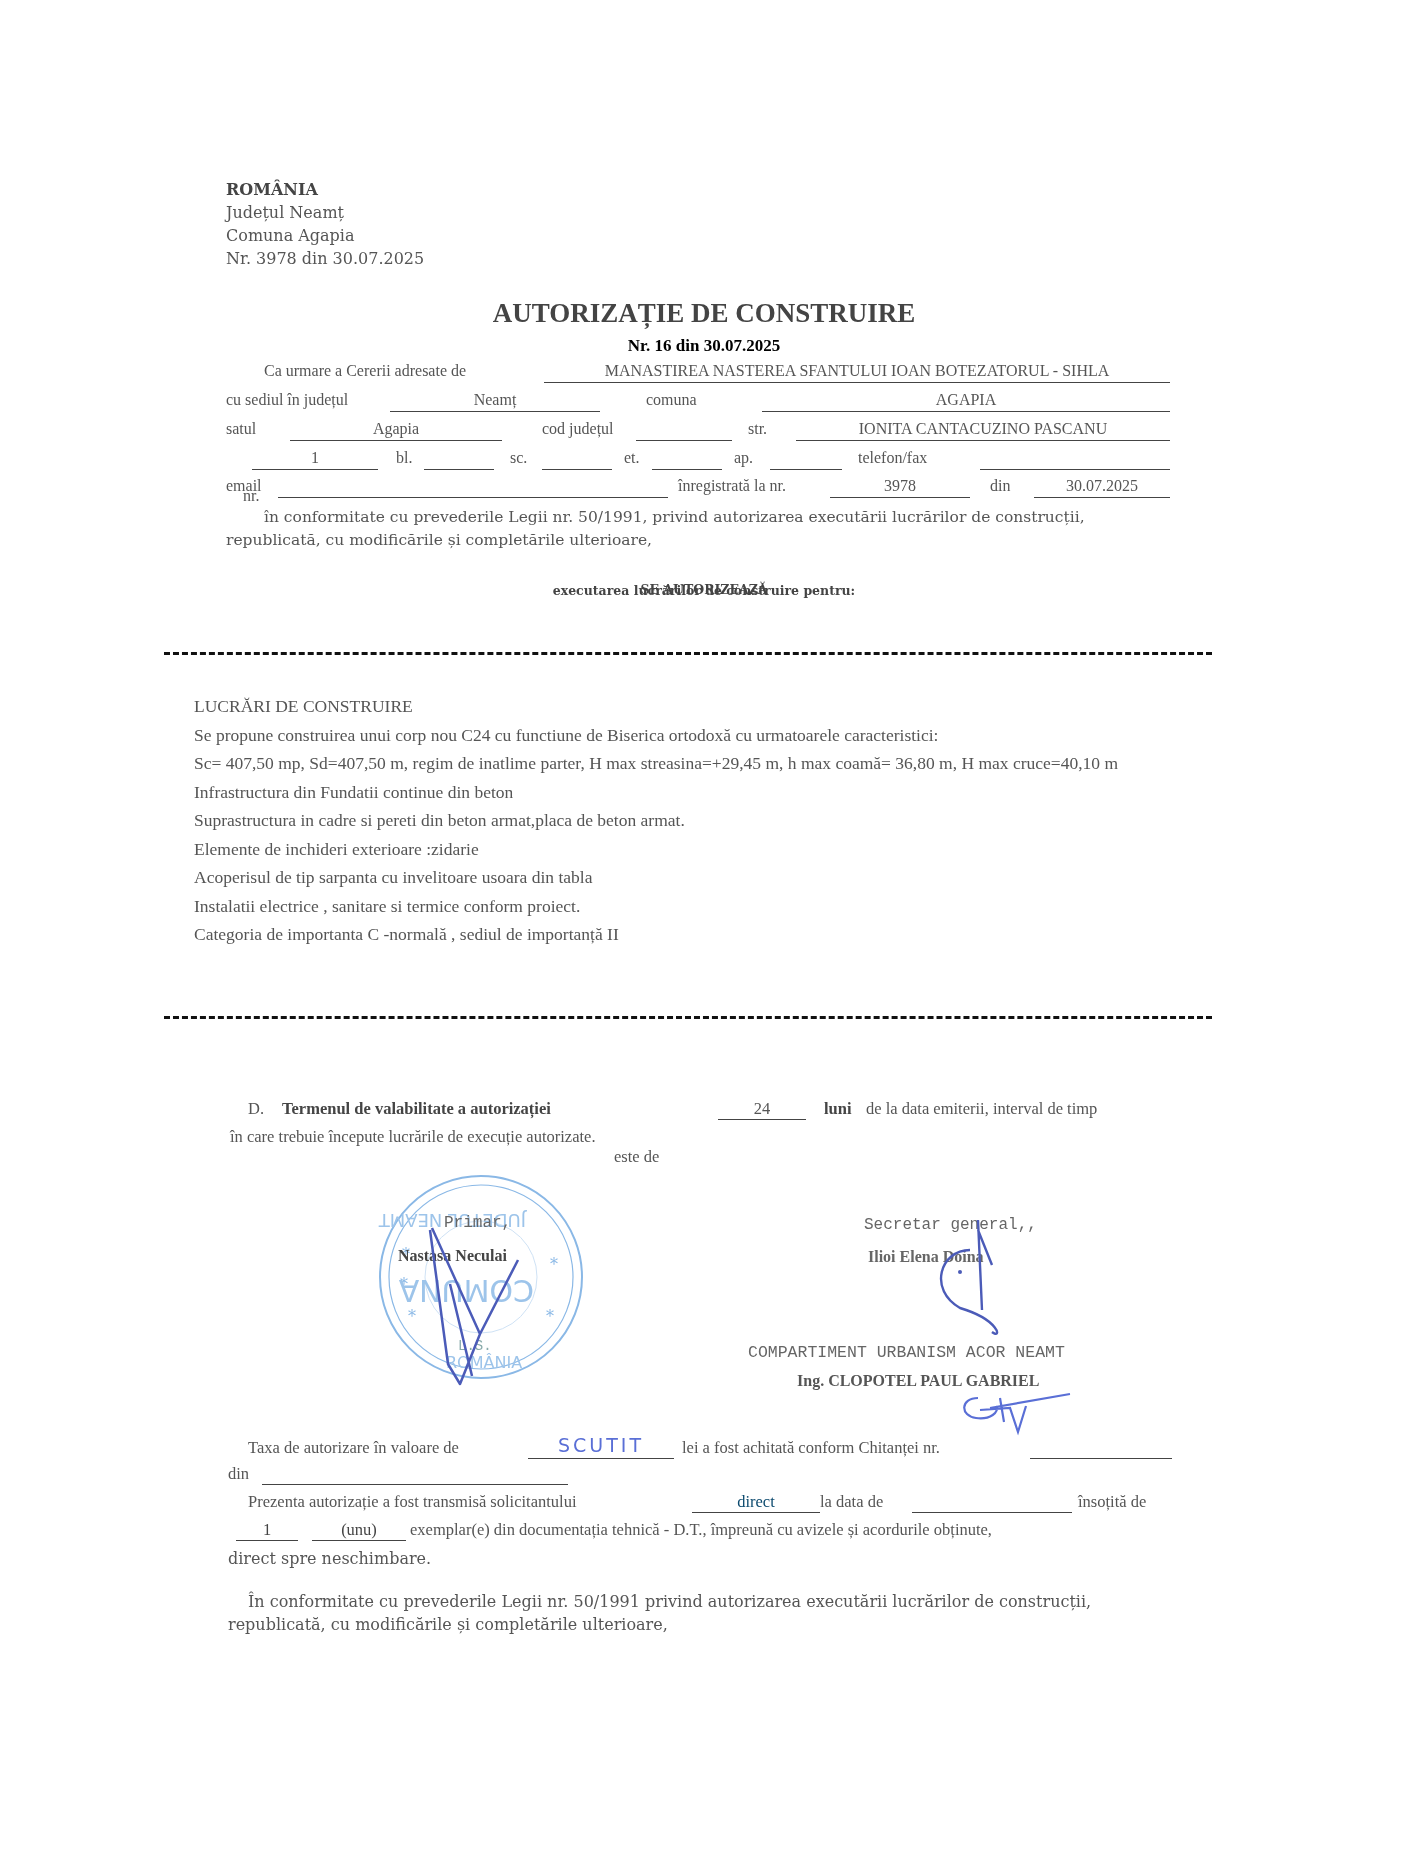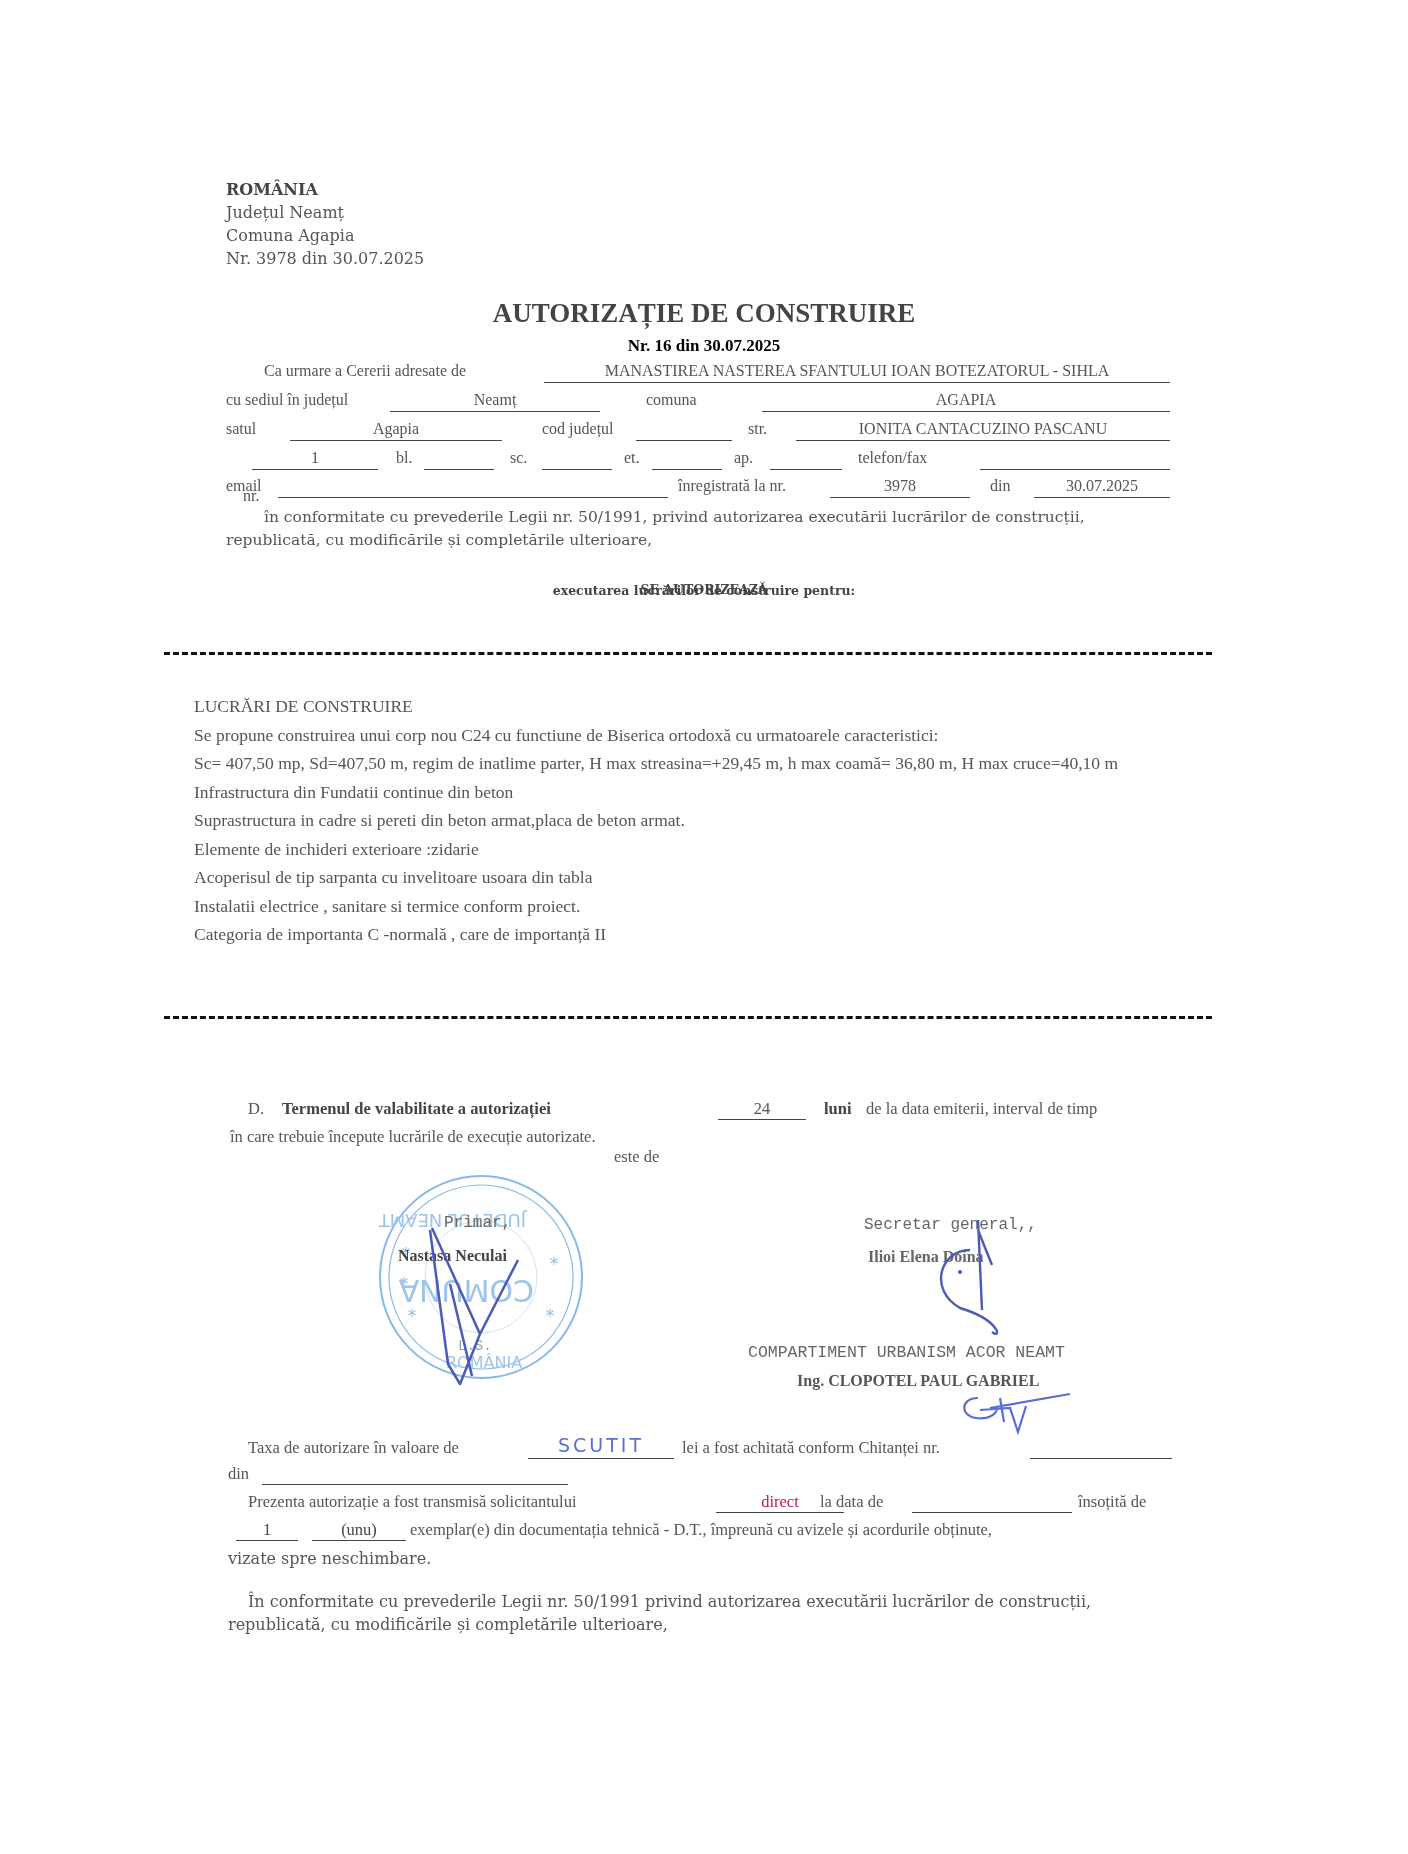--- a/index.html
+++ b/index.html
@@ -91,21 +91,21 @@
 
 <div class="abs works" style="top:692px;">
   <div class="head">LUCRĂRI DE CONSTRUIRE</div>
   <div>Se propune construirea unui corp nou C24 cu functiune de Biserica ortodoxă cu urmatoarele caracteristici:</div>
   <div>Sc= 407,50 mp, Sd=407,50 m, regim de inatlime parter, H max streasina=+29,45 m, h max coamă= 36,80 m, H max cruce=40,10 m</div>
   <div>Infrastructura din Fundatii continue din beton</div>
   <div>Suprastructura in cadre si pereti din beton armat,placa de beton armat.</div>
   <div>Elemente de inchideri exterioare :zidarie</div>
   <div>Acoperisul de tip sarpanta cu invelitoare usoara din tabla</div>
   <div>Instalatii electrice , sanitare si termice conform proiect.</div>
-  <div>Categoria de importanta C -normală , care de importanță II</div>
+  <div>Categoria de importanta C -normală , sediul de importanță II</div>
 </div>
 
 <div class="abs dashes" style="top:1016px;"></div>
 
 <div class="row" style="top:1099px; left:248px; width:924px; font-size:16.5px;">
   <span style="left:0;">D.</span>
   <span style="left:34px; font-weight:bold; color:#444;">Termenul de valabilitate a autorizației</span>
   <span style="left:366px;margin-top:48px;">este de</span>
   <span class="fill" style="left:470px; width:88px;">24</span>
   <span style="left:576px; font-weight:bold; color:#444;">luni</span>
@@ -154,25 +154,25 @@
   <span style="left:434px;">lei a fost achitată conform Chitanței nr.</span>
   <span class="fill" style="left:782px; width:142px;"></span>
 </div>
 <div class="row" style="top:1464px; left:228px; width:944px; font-size:16.5px;">
   <span style="left:0;">din</span>
   <span class="fill" style="left:34px; width:306px;"></span>
 </div>
 
 <div class="row" style="top:1492px; left:248px; width:924px; font-size:16.5px;">
   <span style="left:0;">Prezenta autorizație a fost transmisă solicitantului</span>
-  <span class="fill" style="left:468px; width:128px; color:#be185d;">direct</span>
+  <span class="fill" style="left:444px; width:128px; color:#0c4a6e;">direct</span>
   <span style="left:572px;">la data de</span>
   <span class="fill" style="left:664px; width:160px;"></span>
   <span style="left:830px;">însoțită de</span>
 </div>
 <div class="row" style="top:1520px; left:228px; width:944px; font-size:16.5px;">
   <span class="fill" style="left:8px; width:62px; color:#444;">1</span>
   <span class="fill" style="left:84px; width:94px; color:#444;">(unu)</span>
   <span style="left:182px;">exemplar(e) din documentația tehnică - D.T., împreună cu avizele și acordurile obținute,</span>
 </div>
-<div class="para" style="top:1547px; left:228px; font-size:16px;">vizate spre neschimbare.</div>
+<div class="para" style="top:1547px; left:228px; font-size:16px;">direct spre neschimbare.</div>
 
 <div class="para indent" style="top:1590px; left:228px; width:944px; font-size:16px; text-indent:20px;">În conformitate cu prevederile Legii nr. 50/1991 privind autorizarea executării lucrărilor de construcții, republicată, cu modificările și completările ulterioare,</div>
 
 </body></html>

